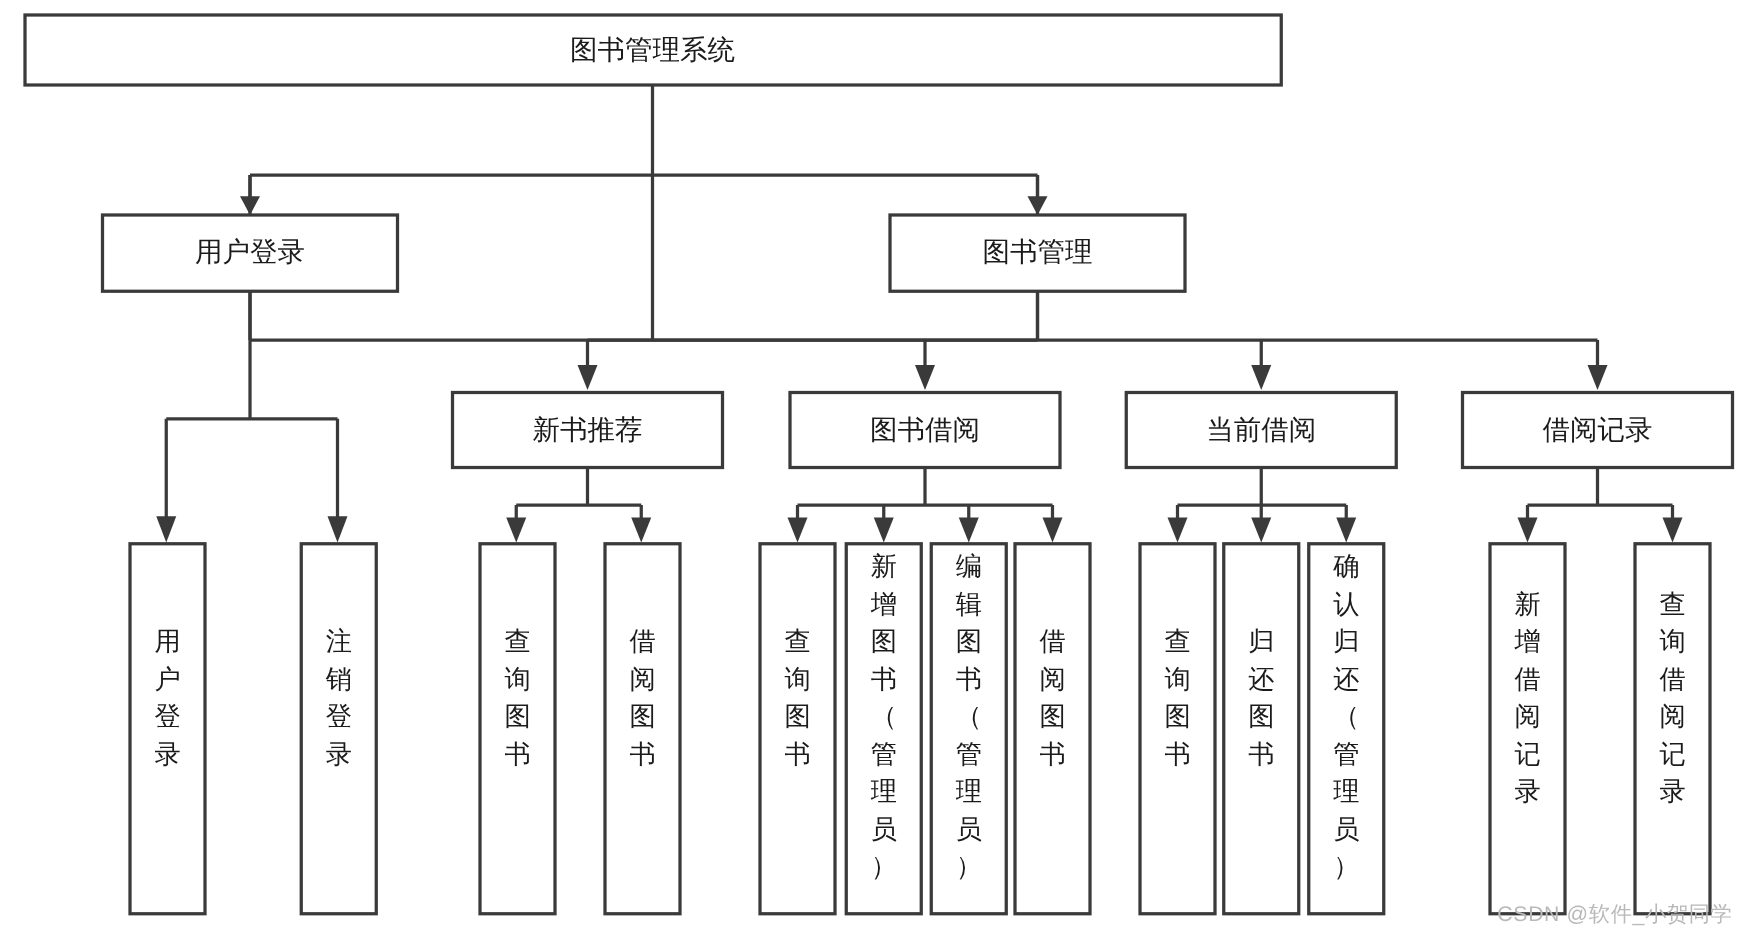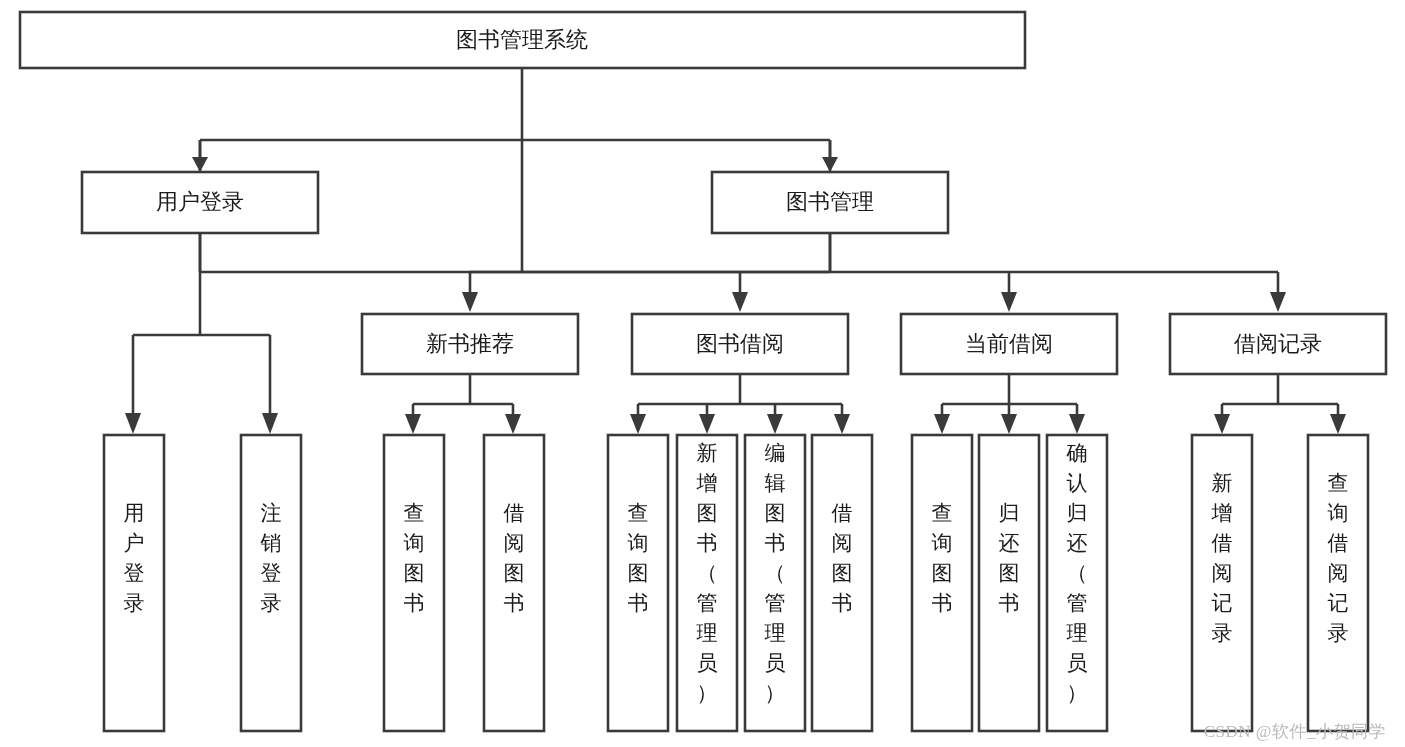--- a/index.html
+++ b/index.html
@@ -52,21 +52,21 @@
   .node-label-v {
     font-family: "DejaVu Sans", "Liberation Sans", sans-serif;
     font-size: 21px;
     fill: #1b1b1b;
     text-anchor: middle;
   }
   .watermark-text {
     position: absolute;
     right: 8px;
     bottom: 4px;
-    font-family: Liberation Serif, serif;
+    font-family: Liberation Sans, sans-serif;
     font-size: 17px;
     color: #b9b9b9;
     white-space: nowrap;
     letter-spacing: 0.5px;
     pointer-events: none;
   }
 </style>
 </head>
 <body>
 

